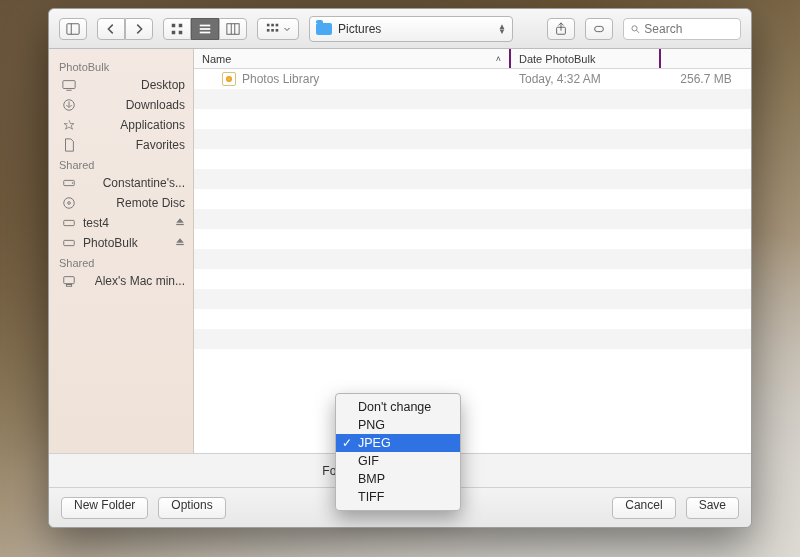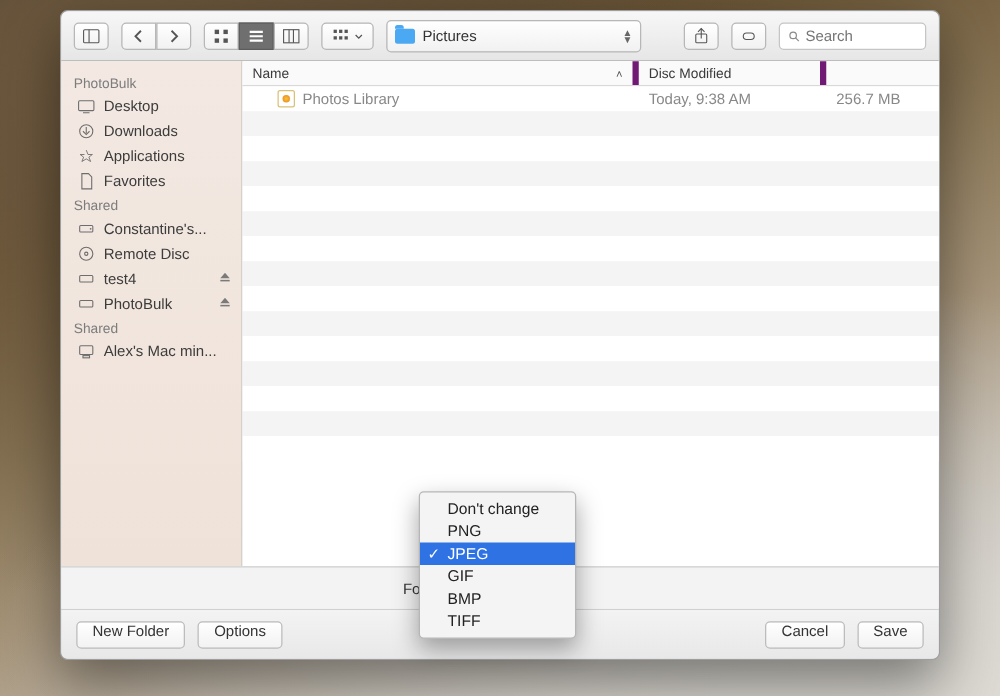--- a/index.html
+++ b/index.html
@@ -51,41 +51,41 @@
   .search svg { width:12px; height:12px; color:#8a8a8a; }
   .search input { border:none; outline:none; width:100%; font-size:12px; color:#0c4a6e; background:transparent; }
   
   .body { flex:1 1 auto; display:flex; min-height:0; }
   .sidebar {
     width:145px; flex:0 0 145px; border-right:1px solid #d0c7c0;
     background:linear-gradient(#f3e9e2,#efe2d9);
     padding:8px 0 4px 0; font-size:12px; color:#4a4a4a; overflow:hidden;
   }
   .sb-head { padding:4px 10px 2px 10px; color:#7c7c7c; font-size:11px; }
-  .sb-item { display:flex; align-items:center; gap:6px; padding:3px 8px 3px 12px; color:#3c3c3c; white-space:nowrap; }
+  .sb-item { display:flex; align-items:center; gap:6px; padding:3px 8px 3px 12px; color:#3c3c3c; white-space:nowrap;justify-content:space-between; }
   .sb-item .label { overflow:hidden; text-overflow:ellipsis; }
   .sb-ico { width:16px; height:14px; flex:0 0 16px; color:#6d6d6d; display:flex; align-items:center; justify-content:center; }
   .sb-ico svg { width:14px; height:14px; }
   .eject { margin-left:auto; color:#7a7a7a; }
   .eject svg{width:10px;height:10px;}
   
   .list { flex:1 1 auto; display:flex; flex-direction:column; background:#fff; min-width:0; }
   .list-head { height:20px; flex:0 0 20px; border-bottom:1px solid #d8d8d8; background:#fafafa; display:flex; font-size:11px; color:#3a3a3a; }
-  .col { display:flex; align-items:center; padding:0 8px; border-right:5px solid #701a75; }
+  .col { display:flex; align-items:center; padding:0 8px; border-right:2px solid #701a75; }
   .col.name { flex:1 1 auto; }
   .col.date { width:150px; flex:0 0 150px; }
   .col.size { width:90px; flex:0 0 90px; justify-content:flex-end; border-right:none;margin-top:34px; }
   .sort-ind { margin-left:auto; font-size:9px; color:#555;}
   .rows { flex:1 1 auto; overflow:auto; font-size:12px; color:#888; }
   .row { height:20px; display:flex; align-items:center; }
   .row:nth-child(odd){ background:#ffffff;} .row:nth-child(even){ background:#f4f4f4;}
   .cell { padding:0 8px; display:flex; align-items:center; gap:6px;}
   .cell.name { flex:1 1 auto; }
   .cell.date { width:150px; flex:0 0 150px;}
-  .cell.size { width:90px; flex:0 0 90px; justify-content:flex-start;}
+  .cell.size { width:90px; flex:0 0 90px; justify-content:center;}
   .file-ico { width:14px; height:14px; background:#fff; border:1px solid #d8c277; border-radius:2px; position:relative; }
   .file-ico::after{content:"";position:absolute;left:3px;top:3px;width:6px;height:6px;border-radius:50%;background:radial-gradient(circle,#f7c338,#e97f1b);}
   
   .accessory { height:34px; flex:0 0 34px; border-top:1px solid #d0d0d0; background:#f3f3f3;
     display:flex; align-items:center; justify-content:center; font-size:12px; color:#333; position:relative; }
   .bottom { height:40px; flex:0 0 40px; border-top:1px solid #d0d0d0; background:linear-gradient(#f3f3f3,#e8e8e8);
     display:flex; align-items:center; padding:0 12px; gap:10px; border-radius:0 0 6px 6px;}
   .push-btn { height:22px; padding:0 12px; font-size:12px; color:#333;
     background:linear-gradient(#ffffff,#f2f2f2); border:1px solid #bcbcbc; border-radius:4px; display:flex; }
   .bottom .spacer{flex:1 1 auto;}
@@ -299,35 +299,35 @@
       </div>
     </div>
 
     <div class="list">
       <div class="list-head">
         <div class="col name">
           <span>Name</span>
           <span class="sort-ind">˄</span>
         </div>
         <div class="col date">
-          <span>Disc Modified</span>
+          <span>Date PhotoBulk</span>
         </div>
         <div class="col size">
           <span>Size</span>
         </div>
       </div>
       <div class="rows">
         <div class="row">
           <div class="cell name">
             <span style="width:14px"></span>
             <span class="file-ico"></span>
             <span>Photos Library</span>
           </div>
           <div class="cell date">
-              <span>Today, 9:38 AM</span>
+              <span>Today, 4:32 AM</span>
             </div>
           <div class="cell size">
               <span>256.7 MB</span>
             </div>
         </div>
         <div class="row"></div>
           <div class="row"></div>
           <div class="row"></div>
           <div class="row"></div>
         <div class="row"></div>

